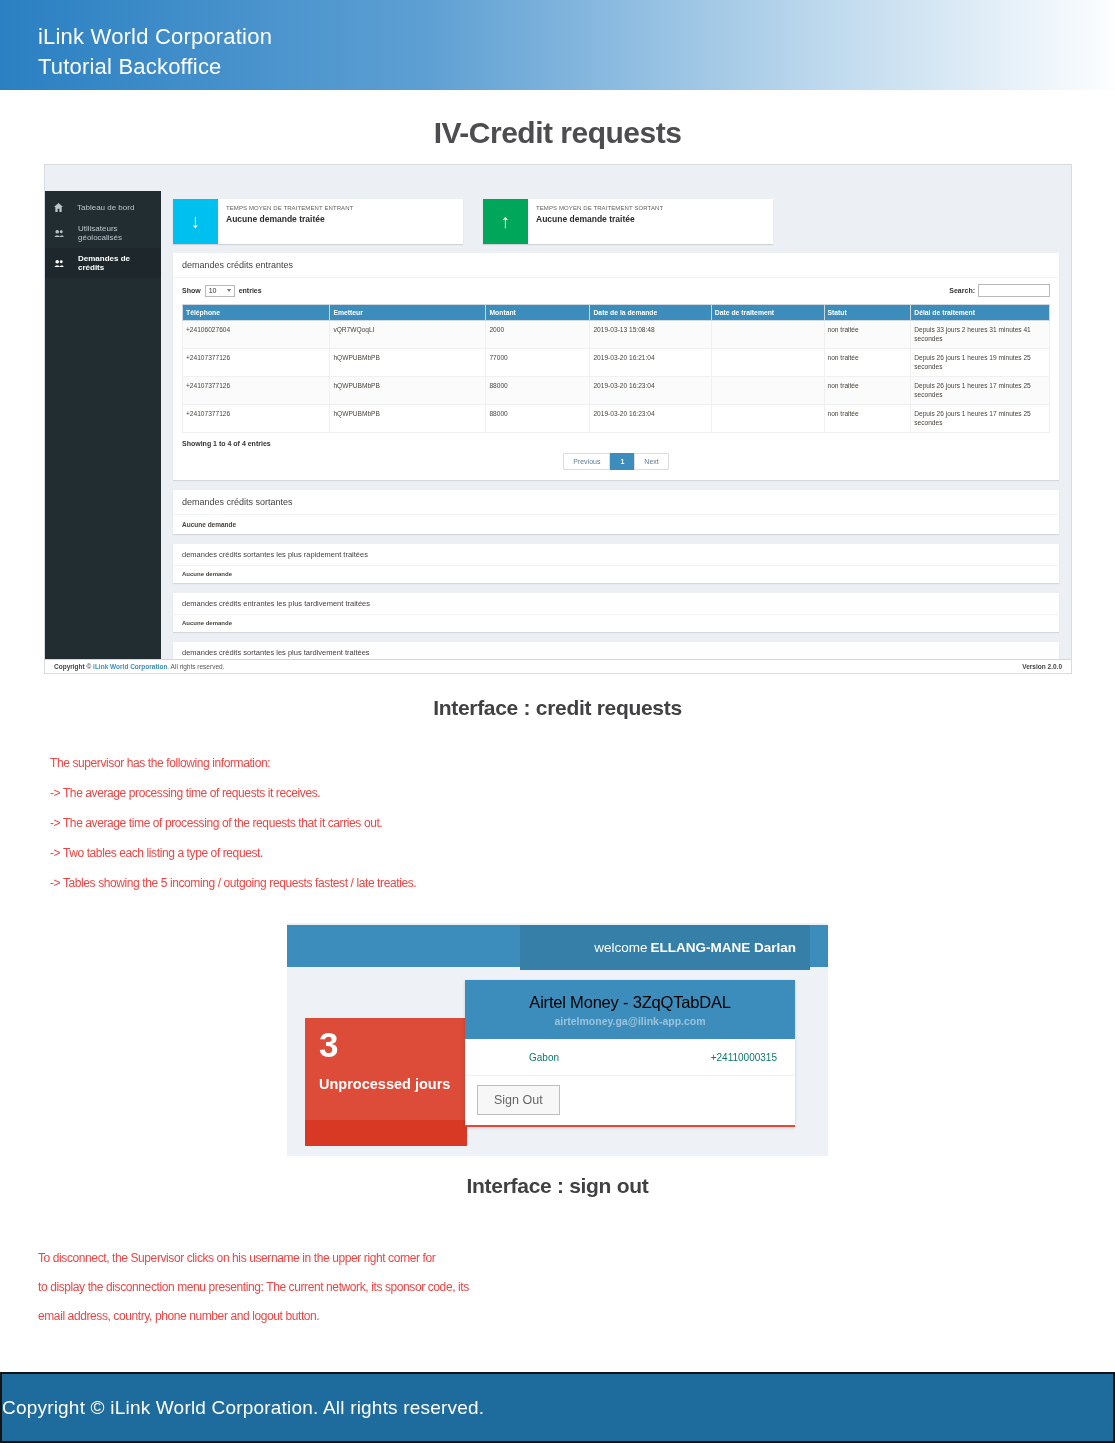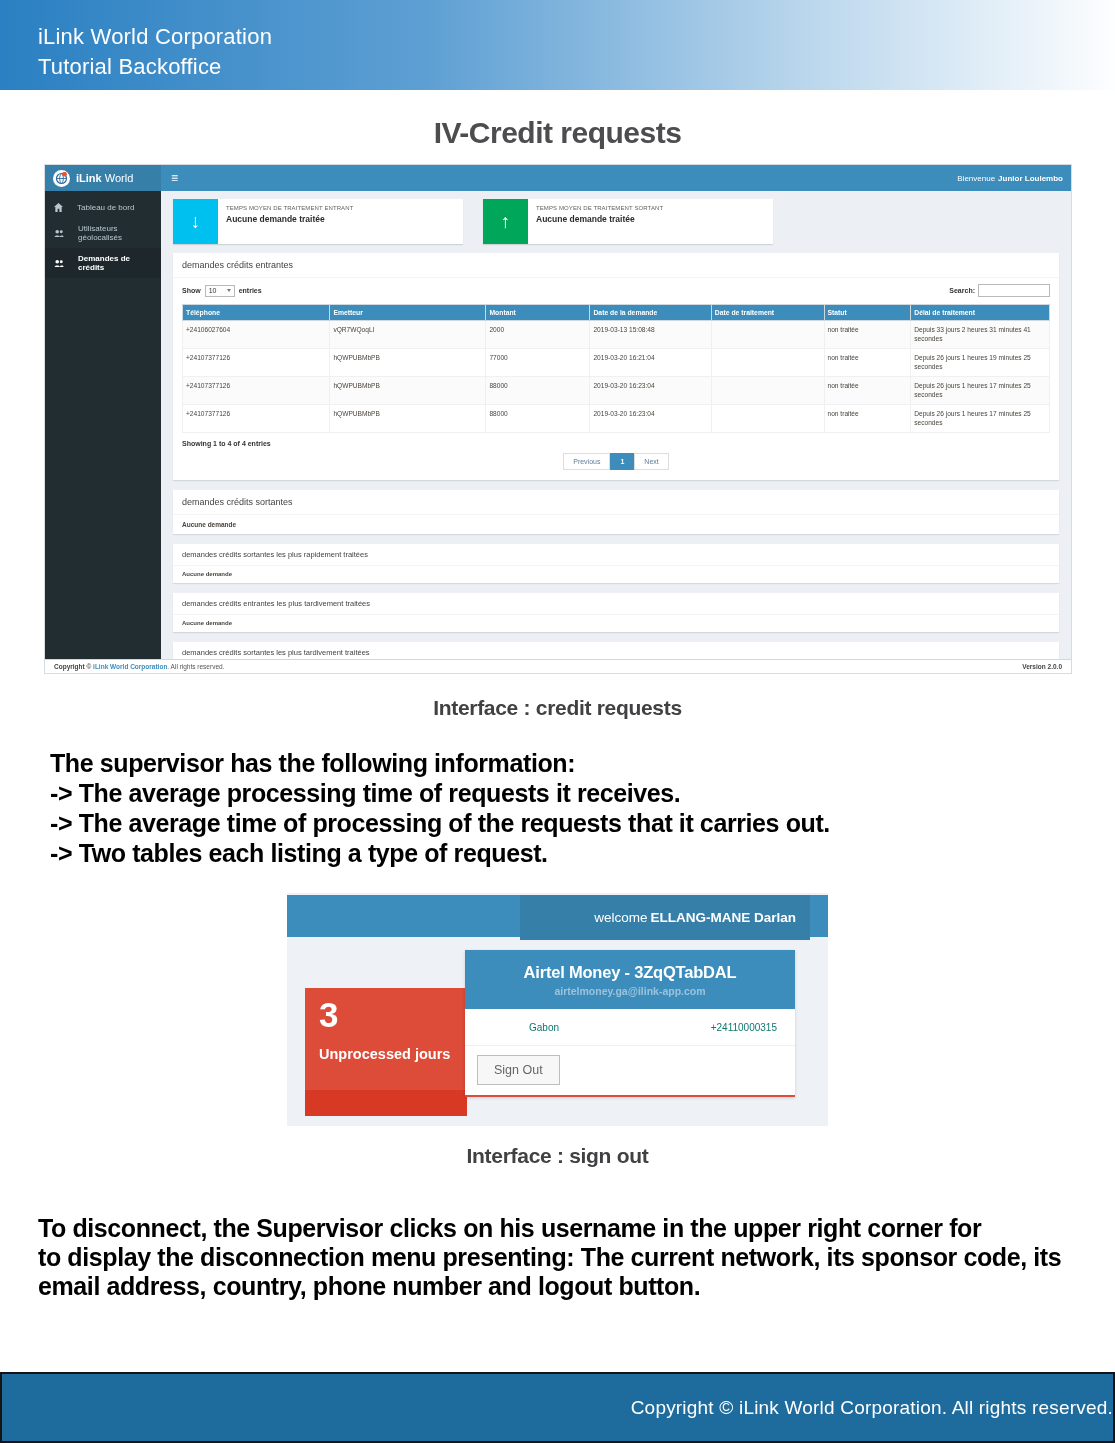--- a/index.html
+++ b/index.html
@@ -15,21 +15,21 @@
     background:linear-gradient(90deg,#2a80c2 0%,#5d9fd3 38%,#b9d6ec 72%,#fdfeff 100%);
   }
   .page-header .ph-line{ font-size:22px; line-height:30px; font-weight:400; letter-spacing:.2px;}
 
   
   .section-title{ text-align:center; margin-top:26px; font-size:30px; font-weight:700; color:#4d4d4f; letter-spacing:-.5px;}
   .caption{ text-align:center; font-size:21px; font-weight:700; color:#414042; letter-spacing:-.3px;}
   .caption-1{ margin-top:22px; }
   .caption-2{ margin-top:18px; }
 
-  .para{ color:#000000; font-weight:700; font-size:25px; letter-spacing:-.4px; }
+  .para{ color:#ef4444; font-weight:400; font-size:12px; letter-spacing:-.4px; }
   .para-1{ margin:28px 40px 0 50px; line-height:30px; }
   .para-2{ margin:46px 40px 0 38px; line-height:29px; }
 
   
   .shot1{
     width:1028px; height:510px; margin:14px 0 0 44px; position:relative;
     background:#ecf0f5; border:1px solid #d8dce1; font-family:"Liberation Sans",sans-serif;
   }
   .dash-topbar{ position:absolute; top:0; left:0; right:0; height:26px; background:#3c8dbc; display:flex; align-items:stretch;}
   .dash-brand{ width:116px; background:#367fa9; color:#fff; display:flex; align-items:center; gap:6px; padding-left:8px;}
@@ -84,66 +84,49 @@
   .dash-footer .link{ color:#3c8dbc; cursor:pointer;}
   .dash-footer .plain{ font-weight:400; color:#555;}
 
   
   .shot2{ width:541px; height:233px; margin:25px 0 0 287px; position:relative; background:#eef1f5; overflow:hidden;}
   .so-topbar{ position:absolute; top:2px; left:0; right:0; height:42px; background:#3c8dbc;}
   .so-welcome{ position:absolute; top:2px; right:18px; width:290px; height:45px; background:#367fa9; color:#fff; display:flex; align-items:center; justify-content:flex-end; padding-right:14px; font-size:13.5px; gap:3px; cursor:pointer;}
   .so-welcome .b{ font-weight:700;}
   .so-dropdown{ position:absolute; top:57px; left:178px; width:330px; background:#fff; z-index:2; border-bottom:2px solid #dd4b39; box-shadow:0 1px 3px rgba(0,0,0,.15);}
   .so-dd-header{ background:#3c8dbc; text-align:center; padding:13px 6px 12px 6px;}
-  .so-network{ font-size:16.5px; font-weight:700; color:#ffffff; letter-spacing:-.2px;}
+  .so-network{ font-size:16.5px; font-weight:400; color:#000000; letter-spacing:-.2px;}
   .so-email{ font-size:10.5px; font-weight:700; color:#9cc3dc; margin-top:3px;}
   .so-dd-body{ display:flex; justify-content:space-between; padding:13px 18px 12px 64px; font-size:10px; color:#0f766e; border-bottom:1px solid #f0f0f0;}
   .so-dd-footer{ display:flex; justify-content:flex-start; padding:9px 12px 10px 12px; background:#fff;}
   .signout-btn{ font-size:12.5px; color:#666; background:#f7f7f7; border:1px solid #bdbdbd; padding:7px 16px; cursor:pointer;}
   .so-redcard{ position:absolute; top:95px; left:18px; width:162px; height:128px; background:#dd4b39; z-index:1; overflow:hidden; color:#fff;}
   .so-redcard .count{ font-size:35px; font-weight:700; padding:8px 0 0 14px; line-height:38px;}
   .so-redcard .rc-label{ font-size:14.5px; font-weight:700; padding:12px 0 0 14px; white-space:nowrap;}
   .so-redcard .rc-strip{ position:absolute; left:0; right:0; bottom:0; height:26px; background:#d73925;}
 
   
   .page-footer{
     position:absolute; left:0; right:0; bottom:0; height:71px; background:#1e6b9e;
-    border:2px solid #141414; display:flex; align-items:center; justify-content:flex-end;
+    border:2px solid #141414; display:flex; align-items:center; justify-content:flex-start;
     color:#fff; font-size:19px; letter-spacing:.2px;
   }
 </style>
 </head>
 <body>
 
 <div class="page-header">
   <div class="ph-line">iLink World Corporation</div>
   <div class="ph-line">Tutorial Backoffice</div>
 </div>
 
 <div class="section-title">IV-Credit requests</div>
 
 <div class="shot1">
 
-  <div class="dash-topbar">
-    <div class="dash-brand">
-      <span class="logo-badge">
-        <svg width="13" height="13" viewBox="0 0 13 13">
-          <circle cx="6.5" cy="6.5" r="5" fill="none" stroke="#2b6ca3" stroke-width="1.2"></circle>
-          <path d="M1.5 6.5 H11.5 M6.5 1.5 C4 4,4 9,6.5 11.5 M6.5 1.5 C9 4,9 9,6.5 11.5" fill="none" stroke="#2b6ca3" stroke-width="0.9"></path>
-          <circle cx="9.5" cy="2.2" r="2.4" fill="#e8552e"></circle>
-        </svg>
-      </span>
-      <span class="brand-text"><span class="b">iLink</span> <span>World</span></span>
-    </div>
-    <div class="dash-burger">≡</div>
-    <div class="dash-welcome">
-      <span>Bienvenue</span>
-      <span class="b">Junior Loulembo</span>
-    </div>
-  </div>
 
   <div class="dash-sidebar">
     <div class="side-item">
       <svg width="9" height="9" viewBox="0 0 10 10">
           <path d="M5 0 L10 4.5 H8.5 V10 H6 V6.5 H4 V10 H1.5 V4.5 H0 Z" fill="#b8c7ce"></path>
         </svg>
       <span>Tableau de bord</span>
     </div>
     <div class="side-item">
       <svg width="10" height="9" viewBox="0 0 11 10">
@@ -297,20 +280,21 @@
   </div>
 </div>
 
 <div class="caption caption-1">Interface : credit requests</div>
 
 <div class="para para-1">
   <div>The supervisor has the following information:</div>
   <div>-&gt; The average processing time of requests it receives.</div>
   <div>-&gt; The average time of processing of the requests that it carries out.</div>
   <div>-&gt; Two tables each listing a type of request.</div>
+  <div>-&gt; Tables showing the 5 incoming / outgoing requests fastest / late treaties.</div>
 </div>
 
 <div class="shot2">
   <div class="so-topbar"></div>
   <div class="so-welcome">
     <span>welcome</span>
     <span class="b">ELLANG-MANE Darlan</span>
   </div>
 
   <div class="so-redcard">

